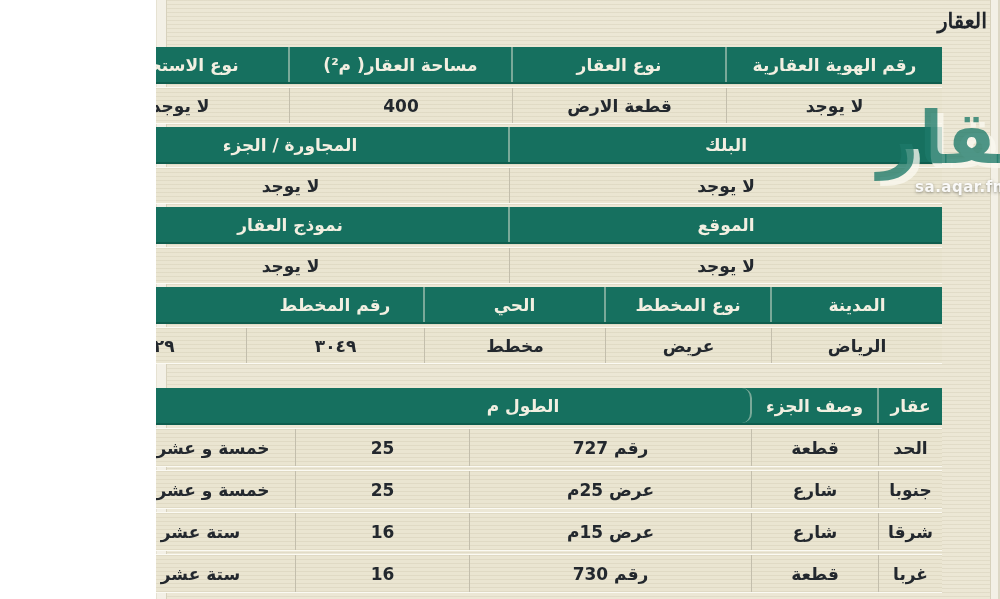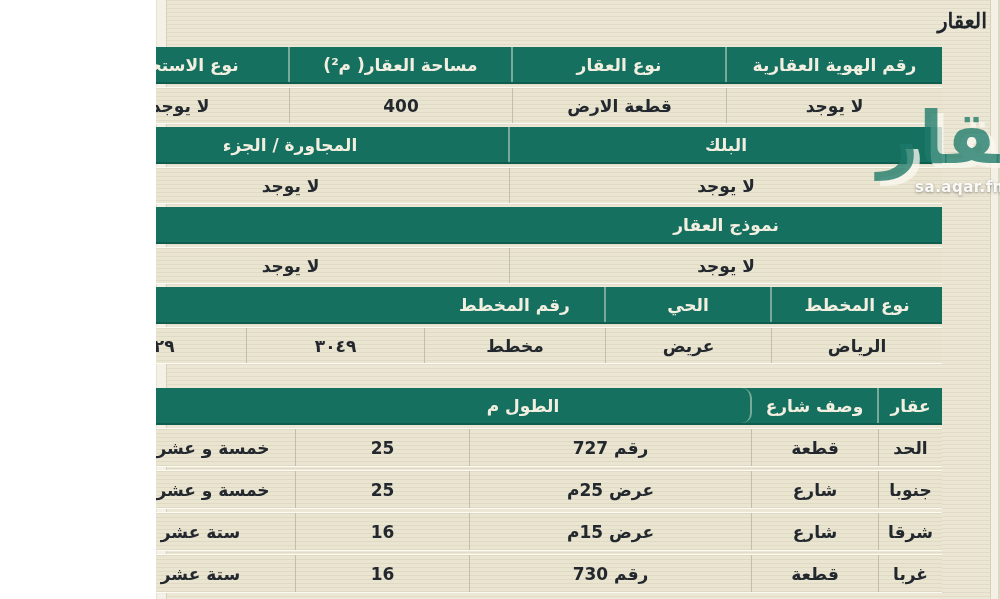--- a/index.html
+++ b/index.html
@@ -93,45 +93,47 @@
     <div class="row head band2">
       <div>البلك</div>
       <div>المجاورة / الجزء</div>
     </div>
     <div class="row data band2">
       <div>لا يوجد</div>
       <div>لا يوجد</div>
     </div>
 
     <div class="row head band2">
+      <div>الموقع</div>
       <div>نموذج العقار</div>
     </div>
     <div class="row data band2">
       <div>لا يوجد</div>
       <div>لا يوجد</div>
     </div>
 
     <div class="row head band4">
+      <div>المدينة</div>
       <div>نوع المخطط</div>
       <div>الحي</div>
       <div>رقم المخطط</div>
     </div>
     <div class="row data band4">
       <div>الرياض</div>
       <div>عريض</div>
       <div>مخطط</div>
       <div>٣٠٤٩</div>
       <div>٧٢٩</div>
     </div>
 
     <div class="spacer"></div>
 
     <div class="row head t2 t2h">
       <div>عقار</div>
-      <div>وصف شارع</div>
+      <div>وصف الجزء</div>
       <div class="span2">الطول م</div>
     </div>
 
     <div class="row data t2">
       <div>الحد</div>
       <div>قطعة</div>
       <div>رقم 727</div>
       <div>25</div>
       <div>خمسة و عشرون متر</div>
     </div>

